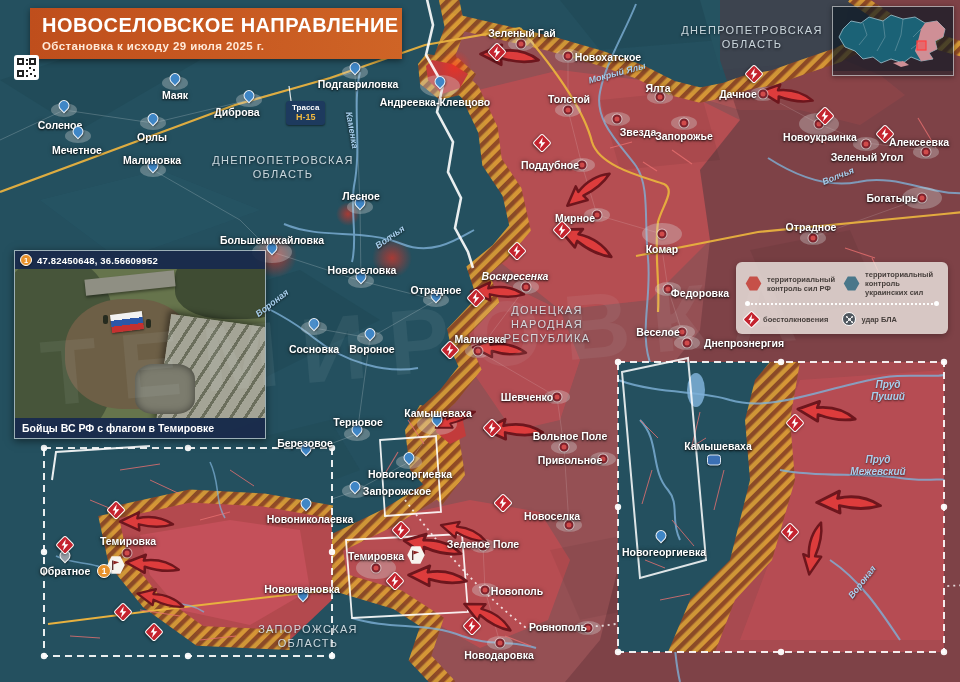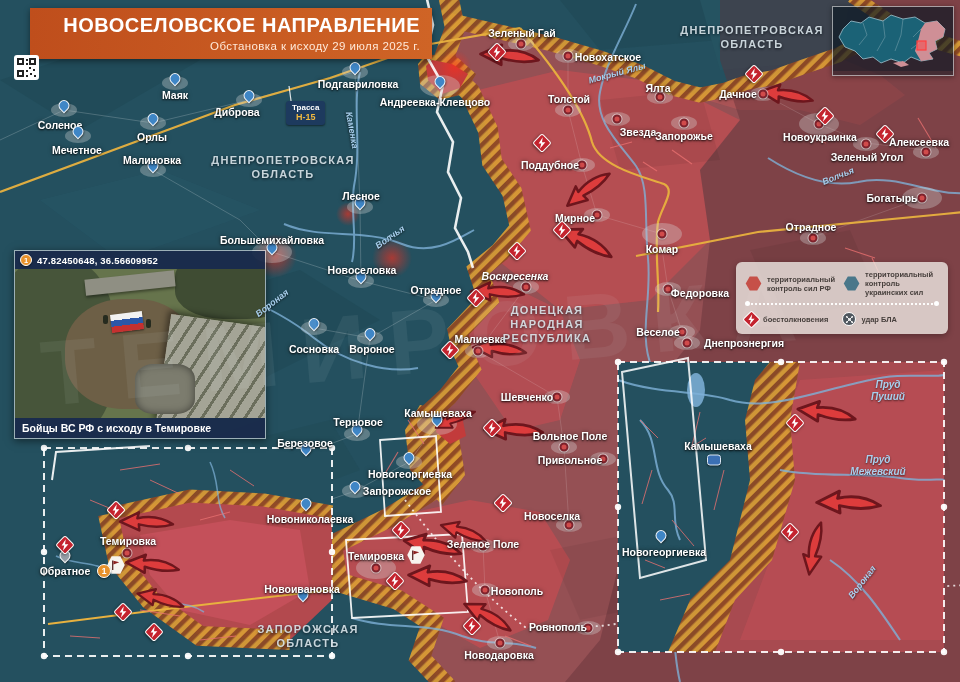--- a/index.html
+++ b/index.html
@@ -1,39 +1,39 @@
 <!DOCTYPE html>
 <html><head>
 <meta charset="utf-8">
 <style>
   html,body{margin:0;padding:0;background:#111;}
   #stage{position:relative;width:960px;height:682px;overflow:hidden;
          font-family:"Liberation Sans",sans-serif;background:#24505f;}
   #stage *{box-sizing:border-box;}
 
   
-  #header{position:absolute;left:30px;top:8px;z-index:60;width:402px;
+  #header{position:absolute;left:30px;top:8px;z-index:60;width:372px;
           background:linear-gradient(90deg,#bf4e1c,#cf6426);padding:6px 12px 7px 12px;
-          box-shadow:0 2px 6px rgba(0,0,0,.45);text-align:right;}
+          box-shadow:0 2px 6px rgba(0,0,0,.45);}
   #title{color:#fff;font-size:20px;font-weight:800;letter-spacing:.5px;white-space:nowrap;}
-  #subtitle{color:#ffe9d8;font-size:11.5px;font-weight:400;margin-top:3px;letter-spacing:.4px;}
+  #subtitle{color:#ffe9d8;font-size:11.5px;font-weight:700;margin-top:3px;letter-spacing:.4px;}
   #qr{position:absolute;left:14px;top:55px;width:25px;height:25px;background:#fff;border-radius:3px;z-index:61;
       display:flex;align-items:center;justify-content:center;}
   #qr svg{width:21px;height:21px;}
   #tgstrip{position:absolute;left:44px;top:55px;z-index:61;display:flex;align-items:center;gap:7px;
            background:rgba(128,30,24,.88);border-radius:3px;padding:3px 12px 3px 6px;}
   .tgicon{width:15px;height:15px;border-radius:50%;background:#2aa4dc;display:flex;align-items:center;justify-content:center;}
   .tgicon svg{width:9px;height:9px;}
   .handle{color:#fff;font-size:13px;font-weight:800;letter-spacing:.3px;white-space:nowrap;}
 
   
   #labels{position:absolute;inset:0;z-index:35;pointer-events:none;}
   .slabel{position:absolute;transform:translate(-50%,-50%);color:#fff;font-size:10.5px;font-weight:700;
           white-space:nowrap;text-shadow:0 1px 2px rgba(0,0,0,.85),0 0 4px rgba(0,0,0,.55);}
-  .region{position:absolute;transform:translate(-50%,-50%);text-align:center;font-size:11px;font-weight:700;
+  .region{position:absolute;transform:translate(-50%,-50%);text-align:center;font-size:11px;font-weight:400;
           letter-spacing:1.3px;color:rgba(223,234,240,.88);text-transform:uppercase;line-height:1.25;
           text-shadow:0 1px 3px rgba(0,10,16,.75);white-space:pre-line;}
   .river{position:absolute;transform:translate(-50%,-50%) rotate(var(--r,0deg));font-style:italic;
          font-size:9px;font-weight:700;color:#a9cfed;text-shadow:0 1px 2px rgba(0,0,0,.6);white-space:nowrap;}
   .pond{position:absolute;transform:translate(-50%,-50%);font-style:italic;font-size:10px;font-weight:700;
         color:#a9cfed;text-align:center;line-height:1.2;text-shadow:0 1px 2px rgba(0,0,0,.6);white-space:pre-line;}
   .dot{position:absolute;width:9px;height:9px;border-radius:50%;background:#d14b4b;border:2px solid #7e222c;
        box-shadow:0 0 0 1px rgba(255,255,255,.55),0 1px 2px rgba(0,0,0,.4);transform:translate(-50%,-50%);}
   .pin{position:absolute;width:11px;height:11px;border-radius:50% 50% 50% 0;
        transform:translate(-50%,-90%) rotate(-45deg);border:1.5px solid rgba(255,255,255,.9);
@@ -419,21 +419,21 @@
         <div class="veg2"></div>
         <div class="dirt"></div>
         <div class="wall"></div>
       <div class="bld"></div>
         <div class="rub"></div>
       <div class="flag"></div>
       <div class="sold" style="left:88px;top:46px;"></div>
       <div class="sold" style="left:131px;top:50px;"></div>
     </div>
     <div class="cap">
-      <span id="caption">Бойцы ВС РФ с исходу в Темировке</span>
+      <span id="caption">Бойцы ВС РФ с флагом в Темировке</span>
     </div>
   </div>
 
   <div id="legend">
     <div class="lrow">
       <div class="litem">
           <span class="hex rf"></span>
         <span class="ltext">территориальный контроль сил РФ</span>
         </div>
       <div class="litem">

